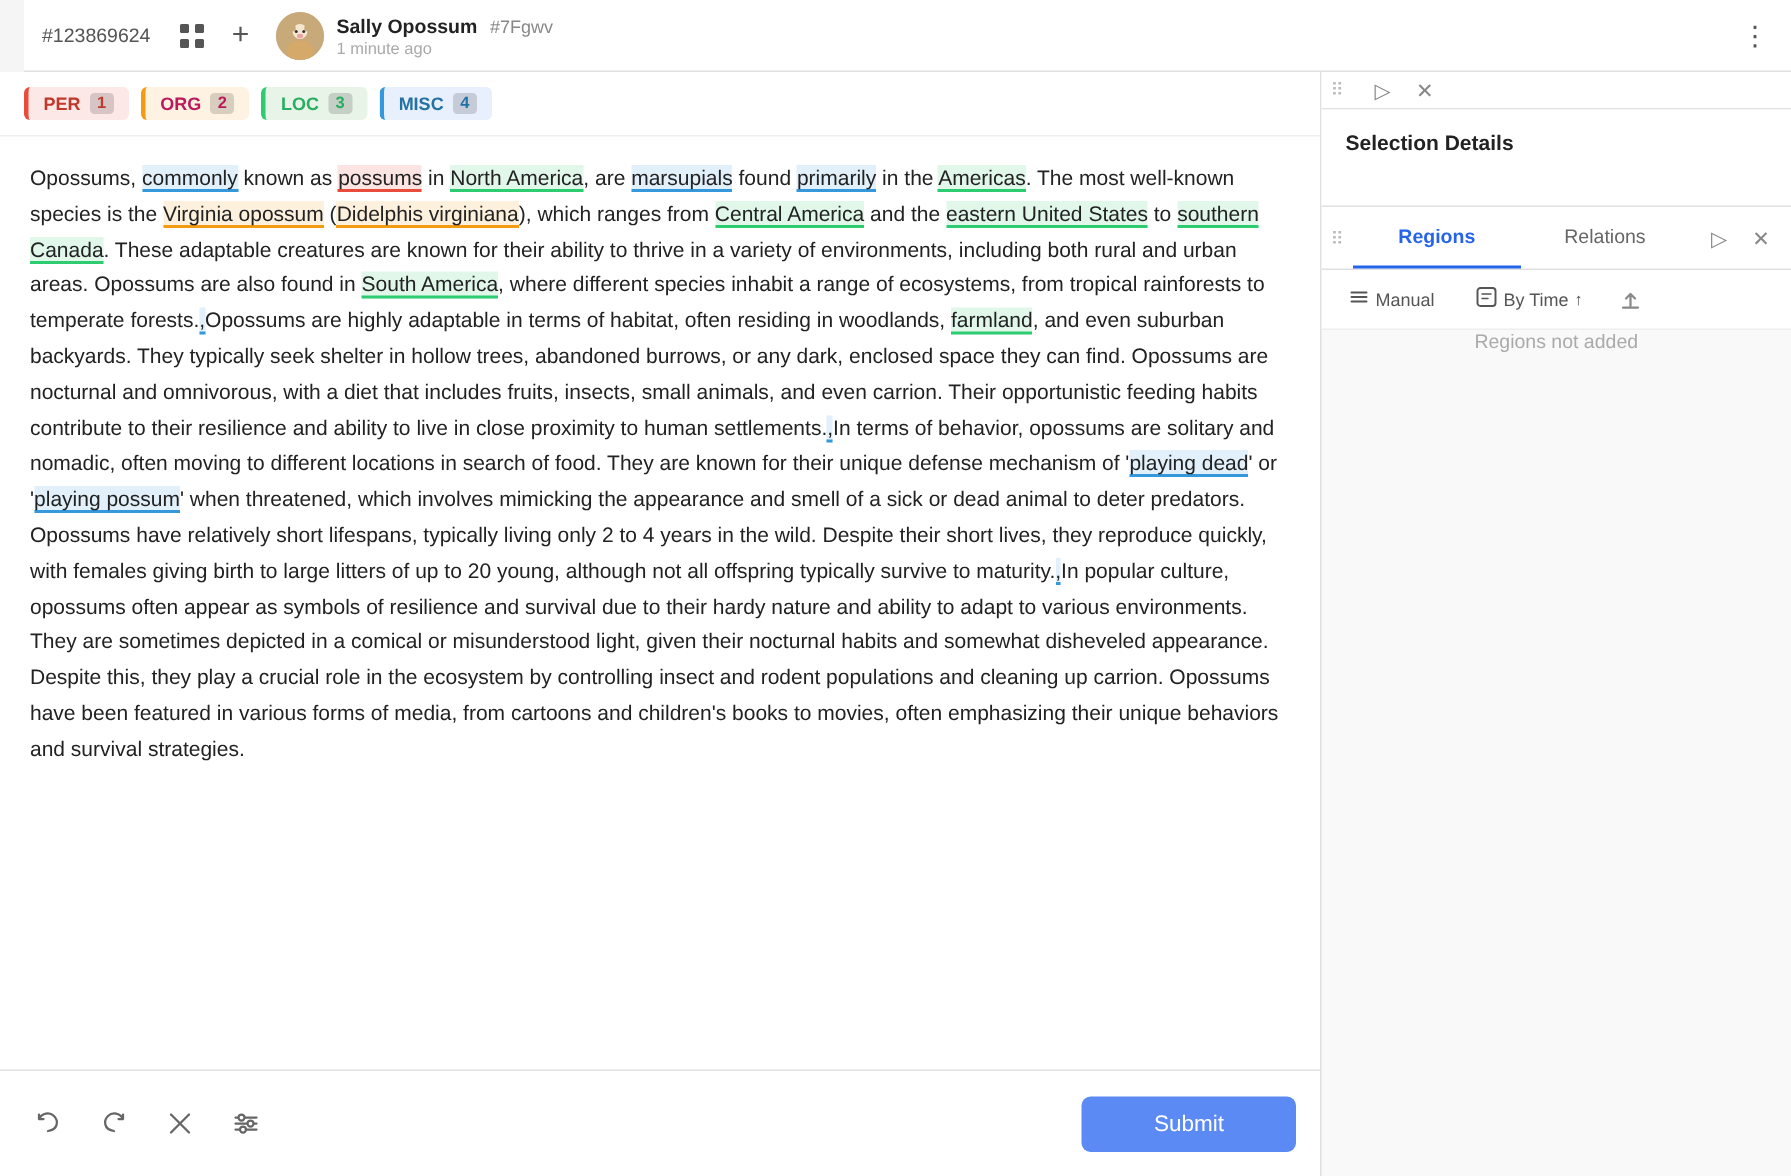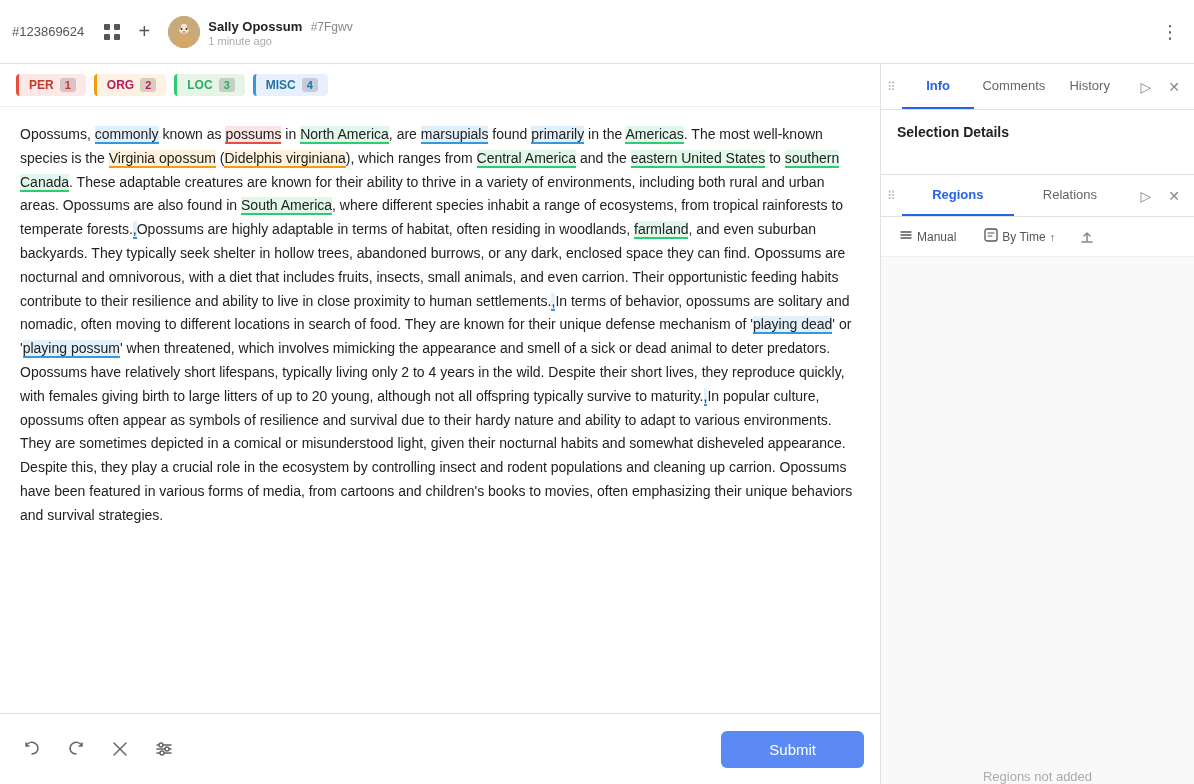--- a/index.html
+++ b/index.html
@@ -1,19 +1,19 @@
 <!DOCTYPE html>
 <html><head>
   <meta charset="utf-8">
   <style>
     * { box-sizing: border-box; margin: 0; padding: 0; }
     body { font-family: -apple-system, BlinkMacSystemFont, 'Segoe UI', sans-serif; background: #f5f5f5; display: flex; flex-direction: column; height: 784px; width: 1194px; overflow: hidden; }
 
     
-    .header { display: flex; align-items: center; background: #fff; border-bottom: 1px solid #e0e0e0; padding: 0 12px; height: 64px; flex-shrink: 0; }
+    .header { display: flex; align-items: center; background: #fff; border-bottom: 1px solid #e0e0e0; padding: 0 12px; height: 48px; flex-shrink: 0; margin-left: 16px; }
     .header-id { font-size: 13px; color: #555; margin-right: 16px; }
     .header-grid-icon { width: 24px; height: 24px; display: flex; align-items: center; justify-content: center; margin-right: 8px; cursor: pointer; }
     .header-plus-icon { width: 24px; height: 24px; display: flex; align-items: center; justify-content: center; margin-right: 12px; cursor: pointer; font-size: 20px; color: #555; }
     .header-avatar { width: 32px; height: 32px; border-radius: 50%; background: #c8a97a; margin-right: 8px; overflow: hidden; display: flex; align-items: center; justify-content: center; font-size: 14px; color: #fff; }
     .header-user-info { display: flex; flex-direction: column; margin-right: auto; }
     .header-username { font-size: 13px; font-weight: 600; color: #222; }
     .header-tag { font-size: 12px; color: #888; margin-left: 4px; }
     .header-time { font-size: 11px; color: #aaa; }
     .header-more { width: 24px; height: 24px; display: flex; align-items: center; justify-content: center; cursor: pointer; font-size: 18px; color: #555; }
 
@@ -68,21 +68,21 @@
     .right-bottom { flex: 1; display: flex; flex-direction: column; overflow: hidden; }
     .right-bottom-header { display: flex; align-items: center; background: #fff; border-bottom: 1px solid #e0e0e0; }
     .region-tabs { display: flex; flex: 1; }
     .region-tab { flex: 1; text-align: center; padding: 12px 8px; font-size: 13px; font-weight: 500; cursor: pointer; color: #666; border-bottom: 2px solid transparent; }
     .region-tab.active { color: #2563eb; border-bottom: 2px solid #2563eb; font-weight: 600; }
 
     
     .region-controls { display: flex; align-items: center; padding: 8px 12px; background: #fff; border-bottom: 1px solid #eee; gap: 16px; }
     .region-control-btn { display: flex; align-items: center; gap: 4px; font-size: 12px; color: #555; cursor: pointer; padding: 3px 6px; border-radius: 3px; }
     .region-up-icon { width: 20px; height: 20px; display: flex; align-items: center; justify-content: center; cursor: pointer; color: #888; }
-    .region-empty { flex: 1; display: flex; align-items: flex-end; justify-content: center; color: #aaa; font-size: 13px; }
+    .region-empty { flex: 1; display: flex; align-items: flex-start; justify-content: center; color: #aaa; font-size: 13px; }
 
     
     .drag-handle { color: #bbb; font-size: 12px; padding: 0 6px; }
   </style>
 </head>
 <body>
 
 <div class="header">
   <span class="header-id">#123869624</span>
   <div class="header-grid-icon">
@@ -176,25 +176,20 @@
       </div>
       <button class="submit-btn">Submit</button>
     </div>
   </div>
 
   <div class="right-panel">
 
     <div class="right-top">
       <div class="right-panel-header">
         <div class="drag-handle">⠿</div>
-        <div class="right-tabs">
-          <div class="right-tab active">Info</div>
-          <div class="right-tab">Comments</div>
-          <div class="right-tab">History</div>
-        </div>
         <div class="right-panel-actions">
           <div class="right-action-btn">▷</div>
           <div class="right-action-btn">✕</div>
         </div>
       </div>
 
       <div class="selection-details">
         <div class="selection-details-title">Selection Details</div>
       </div>
     </div>

